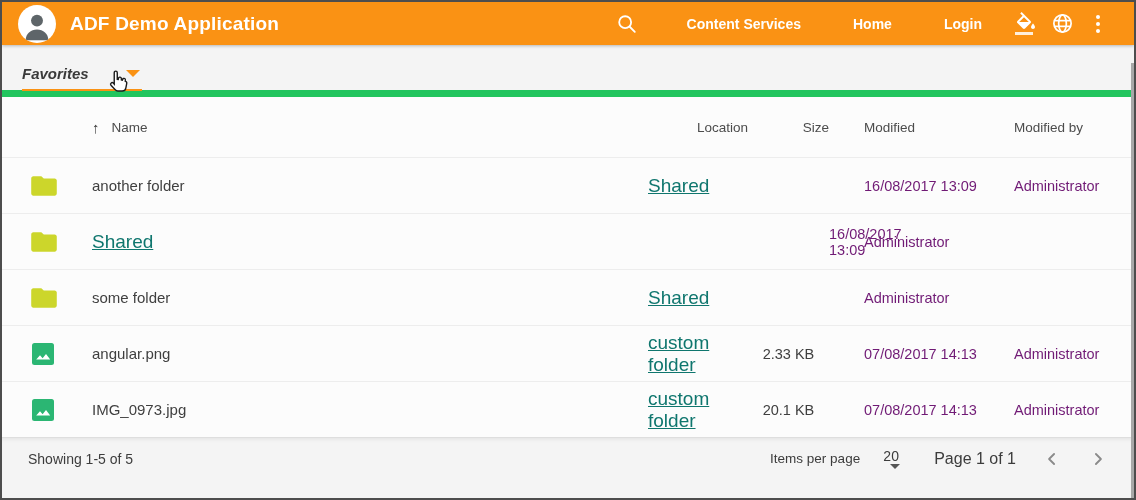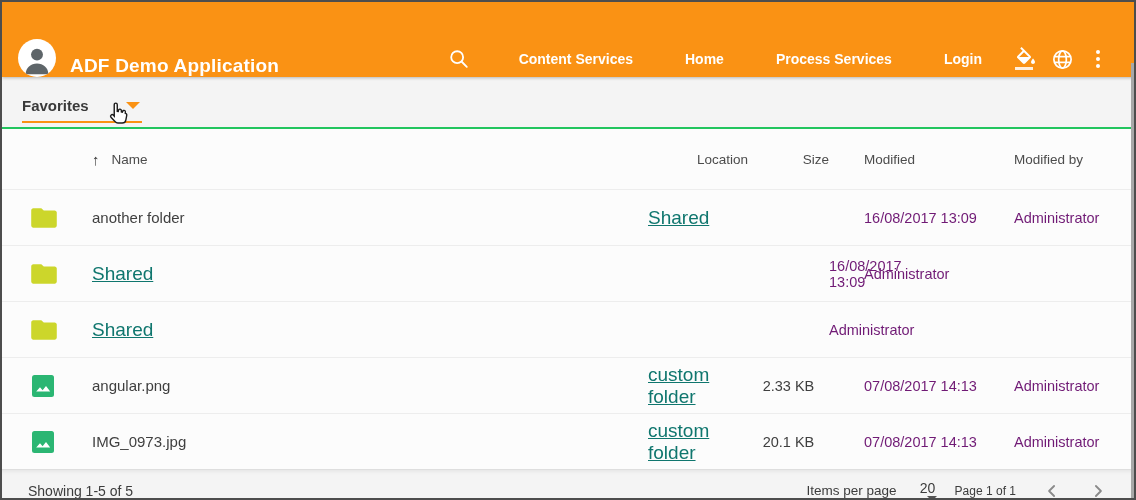--- a/index.html
+++ b/index.html
@@ -7,41 +7,41 @@
   body {
     font-family:"Liberation Sans", sans-serif;
     background:#e8e8e8;
   }
   .frame {
     position:relative; width:1136px; height:500px;
     border:2px solid #4d4d4d; background:#f4f4f4; overflow:hidden;
   }
   
   .appbar {
-    height:75px; background:#fa9214; display:flex; align-items:flex-end;
+    height:43px; background:#fa9214; display:flex; align-items:center;
     padding:0 18px 0 16px; box-shadow:0 1px 3px rgba(0,0,0,.25); position:relative; z-index:3;
   }
   .avatar {
     width:38px; height:38px; border-radius:50%; background:#fff;
     display:flex; align-items:flex-end; justify-content:center; overflow:hidden; flex:0 0 auto;
   }
   .app-title { color:#fff; font-size:19px; font-weight:bold; margin-left:14px; letter-spacing:.2px; }
   .appbar-right { margin-left:auto; display:flex; align-items:center; }
   .icon-btn { width:36px; height:36px; display:flex; align-items:center; justify-content:center; cursor:pointer; }
   .nav-item {
     color:#fff; font-size:14px; font-weight:600; padding:10px 14px; margin:0 12px;
     cursor:pointer; white-space:nowrap;
   }
   .search-btn { margin-right:16px; }
   .kebab { display:flex; flex-direction:column; gap:3px; align-items:center; }
   .kebab span { width:4px; height:4px; border-radius:50%; background:#fff; display:block; }
   
   .view-strip {
     height:52px; background:#f4f4f4; position:relative;
-    border-bottom:2px solid #22c55e; z-index:2;
+    border-bottom:7px solid #22c55e; z-index:2;font-style:italic;
   }
   .view-select {
     position:absolute; left:20px; top:12px; width:120px; height:34px;
     border-bottom:2px solid #fa9214; display:flex; align-items:center; cursor:pointer;
   }
   .view-label { font-size:15px; font-weight:bold; color:#3a3a3a; }
   .tri-down {
     width:0; height:0; border-left:7px solid transparent; border-right:7px solid transparent;
     border-top:7px solid #fa9214; margin-left:auto; margin-right:2px;
   }
@@ -70,21 +70,21 @@
     box-shadow:inset 0 4px 4px -3px rgba(0,0,0,.08);
     justify-content:center;
   }
   .pg-right { margin-left:auto; display:flex; align-items:center; }
   .ipp-label { font-size:13.5px; }
   .ipp-value { margin-left:22px; font-size:14px; display:flex; align-items:center; cursor:pointer;flex-direction:column; }
   .tri-small {
     width:0; height:0; border-left:5px solid transparent; border-right:5px solid transparent;
     border-top:5px solid #555; margin-left:8px;
   }
-  .page-info { margin-left:18px; font-size:12px; }
+  .page-info { margin-left:34px; font-size:16px; }
   .pg-chevron { margin-left:26px; cursor:pointer; display:flex; align-items:center; }
   
   .scroll-strip { position:absolute; right:0; top:61px; bottom:0; width:3px; background:#a8a8a8; z-index:4; }
 </style>
 </head>
 <body>
 
 <div class="frame">
 
   <div class="appbar">
@@ -98,21 +98,20 @@
 
     <div class="appbar-right">
       <div class="icon-btn search-btn">
         <svg width="22" height="22" viewBox="0 0 24 24">
           <circle cx="10" cy="10" r="6.5" fill="none" stroke="#fff" stroke-width="2"></circle>
           <line x1="15" y1="15" x2="20.5" y2="20.5" stroke="#fff" stroke-width="2" stroke-linecap="round"></line>
         </svg>
       </div>
       <div class="nav-item">Content Services</div>
       <div class="nav-item">Home</div>
-      <div class="nav-item">Process Services</div>
       <div class="nav-item">Login</div>
 
       <div class="icon-btn">
         <svg width="24" height="24" viewBox="0 0 24 24">
           <path fill="#fff" d="M16.56 8.94L7.62 0 6.21 1.41l2.38 2.38-5.15 5.15c-.59.59-.59 1.54 0 2.12l5.5 5.5c.29.29.68.44 1.06.44s.77-.15 1.06-.44l5.5-5.5c.59-.58.59-1.53 0-2.12zM5.21 10L10 5.21 14.79 10H5.21zM19 11.5s-2 2.17-2 3.5c0 1.1.9 2 2 2s2-.9 2-2c0-1.33-2-3.5-2-3.5z"></path>
           <rect x="1" y="20" width="18" height="3" fill="#fff" opacity=".85"></rect>
         </svg>
       </div>
       <div class="icon-btn">
         <svg width="23" height="23" viewBox="0 0 24 24">
@@ -183,20 +182,21 @@
       <div class="cell-dim">16/08/2017 13:09</div>
       <div class="cell-dim">Administrator</div>
     </div>
 
     <div class="grid-row trow">
       <div class="cell-icon">
           <svg width="26" height="22" viewBox="0 0 24 20">
             <path fill="#ccd62b" d="M9.5 1H2.2C1 1 .2 1.9.2 3v14c0 1.1.9 2 2 2h19.6c1.1 0 2-.9 2-2V5c0-1.1-.9-2-2-2h-10l-2.3-2z"></path>
           </svg>
         </div>
+      <div>some folder</div>
       <div class="cell-link"><span>Shared</span></div>
       <div class="cell-size"></div>
       <div></div>
       <div class="cell-dim">Administrator</div>
     </div>
 
     <div class="grid-row trow">
       <div class="cell-icon">
           <svg width="24" height="24" viewBox="0 0 24 24">
             <rect x="1" y="1" width="22" height="22" rx="2.5" fill="#2bb673"></rect>

